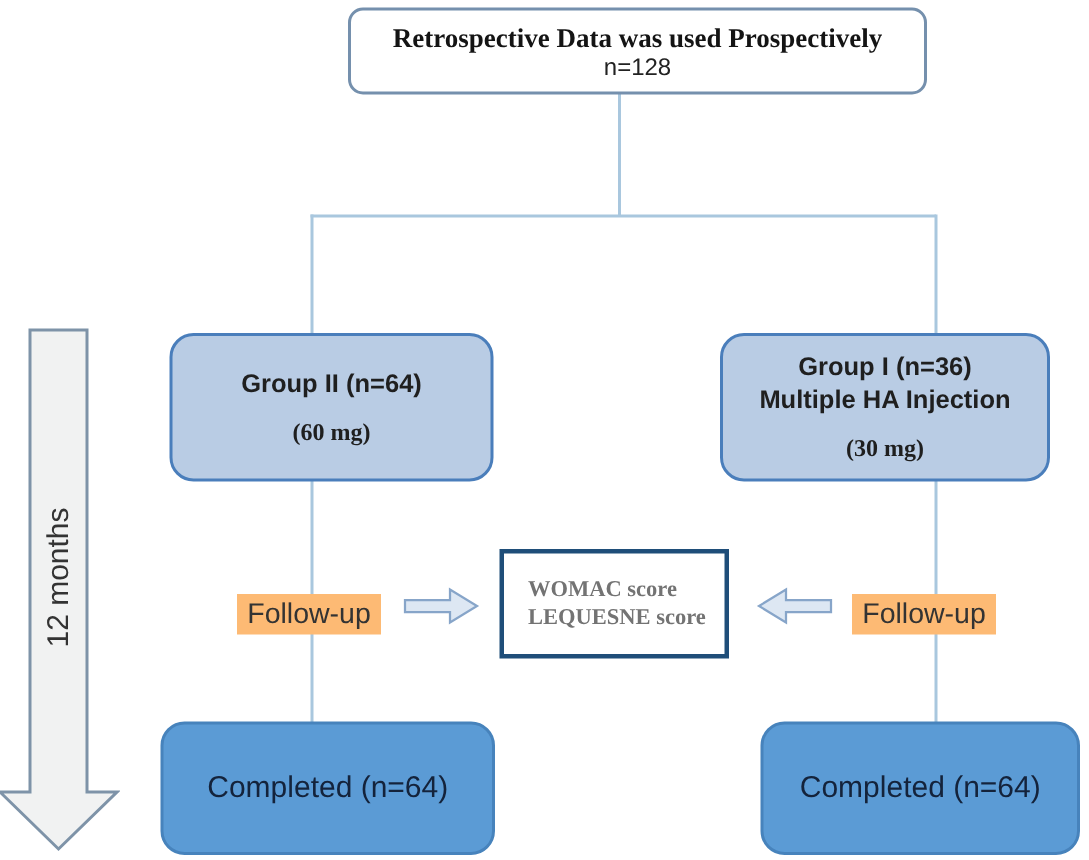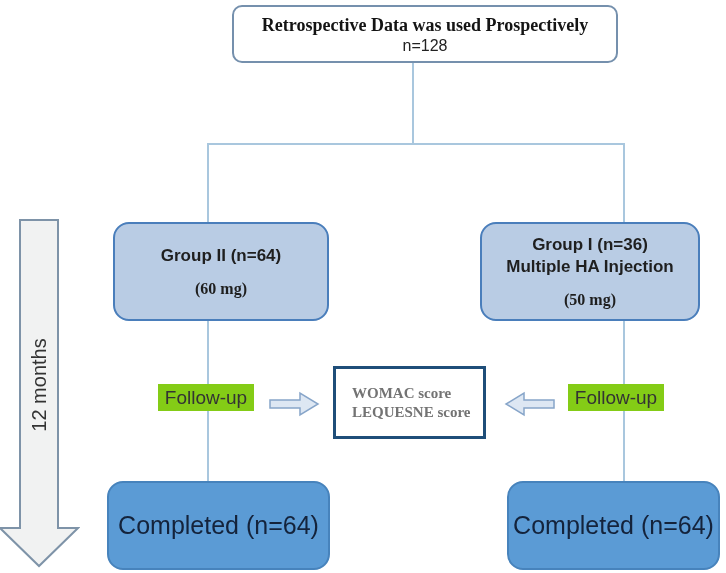--- a/index.html
+++ b/index.html
@@ -48,22 +48,22 @@
   .group-box .g-line {
     font-weight: bold; font-size: 17px; color: #1f1f1f; line-height: 22px; white-space: nowrap;
   }
   .group-box .g-dose {
     font-family: "Liberation Serif", serif; font-weight: bold;
     font-size: 16px; color: #1f1f1f; line-height: 20px; margin-top: 12px;
   }
 
   
   .followup {
-    position: absolute; top: 384px; width: 96px; height: 27px;
-    background: #84cc16; display: flex; align-items: center; justify-content: center;
+    position: absolute; top: 396px; width: 96px; height: 27px;
+    background: #fdba74; display: flex; align-items: center; justify-content: center;
     font-size: 19px; color: #333333; white-space: nowrap;
   }
   .followup-left  { left: 158px; }
   .followup-right { left: 568px; }
 
   
   .block-arrow { position: absolute; top: 390px; width: 52px; height: 28px; }
   .block-arrow-left  { left: 268px; }
   .block-arrow-right { left: 504px; }
 
@@ -77,21 +77,21 @@
   .outcome-box .o-line {
     font-family: "Liberation Serif", serif; font-weight: bold;
     font-size: 15px; color: #737373; line-height: 19px; white-space: nowrap;
   }
 
   
   .completed-box {
     position: absolute; top: 481px; height: 89px;
     background: #5b9bd5; border: 2px solid #4783bc; border-radius: 16px;
     display: flex; align-items: center; justify-content: center;
-    font-size: 25px; color: #14233b; white-space: nowrap;
+    font-size: 20px; color: #14233b; white-space: nowrap;
   }
   .completed-left  { left: 107px; width: 223px; }
   .completed-right { left: 507px; width: 213px; }
 
   
   .timeline-arrow { position: absolute; left: 0; top: 218px; width: 80px; height: 350px; }
   .timeline-label {
     position: absolute; left: -26px; top: 372px; width: 130px; height: 26px;
     transform: rotate(-90deg);
     display: flex; align-items: center; justify-content: center;
@@ -121,21 +121,21 @@
   <div class="timeline-label">12 months</div>
 
   <div class="group-box group-left">
     <div class="g-line">Group II (n=64)</div>
     <div class="g-dose">(60 mg)</div>
   </div>
 
   <div class="group-box group-right">
     <div class="g-line">Group I (n=36)</div>
     <div class="g-line">Multiple HA Injection</div>
-    <div class="g-dose">(50 mg)</div>
+    <div class="g-dose">(30 mg)</div>
   </div>
 
   <div class="followup followup-left">Follow-up</div>
   <div class="followup followup-right">Follow-up</div>
 
   <svg class="block-arrow block-arrow-left" viewBox="0 0 52 28" xmlns="http://www.w3.org/2000/svg">
     <polygon points="2,10 32,10 32,3 50,14 32,25 32,18 2,18" fill="#dde7f3" stroke="#87a5c9" stroke-width="1.5" stroke-linejoin="miter"></polygon>
   </svg>
   <svg class="block-arrow block-arrow-right" viewBox="0 0 52 28" xmlns="http://www.w3.org/2000/svg">
     <polygon points="50,10 20,10 20,3 2,14 20,25 20,18 50,18" fill="#dde7f3" stroke="#87a5c9" stroke-width="1.5" stroke-linejoin="miter"></polygon>

